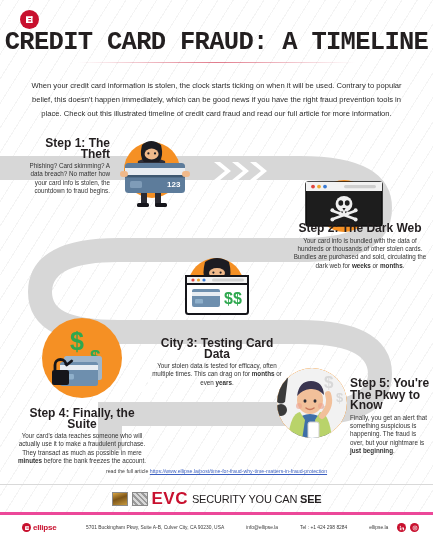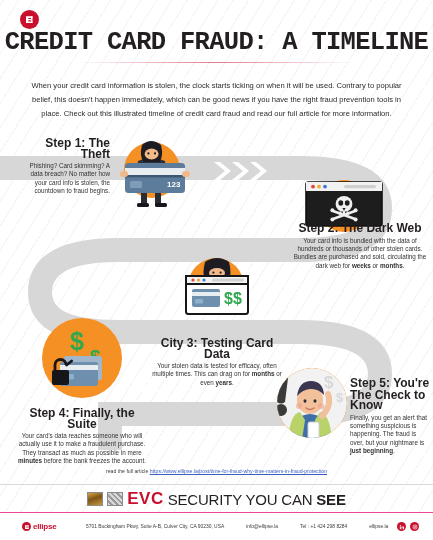--- a/index.html
+++ b/index.html
@@ -128,32 +128,32 @@
     gap: 4px; z-index: 6;
   }
   .thumb { width: 16px; height: 14px; border:1px solid #8a8a8a; display:block; }
   .thumb.t1 { background: linear-gradient(160deg,#d9a441 0%,#7c5418 45%,#c79a3e 100%); }
   .thumb.t2 { background: repeating-linear-gradient(45deg,#d8d8d8 0px,#d8d8d8 2px,#9a9a9a 2px,#9a9a9a 4px); }
   .evc-word {
     font-size: 17px; font-weight: bold; color: #c8102e;
     letter-spacing: 0.5px; font-family: "Liberation Sans", sans-serif;
   }
   .evc-tag {
-    font-size: 15px; color: #231f20; letter-spacing: -0.2px;
+    font-size: 11px; color: #231f20; letter-spacing: -0.2px;
     font-family: "Liberation Sans", sans-serif;
   }
   .evc-tag b { font-weight: bold; }
 
   
   .footer {
     position: absolute;
     left: 0; top: 512px; width: 433px; height: 28px;
     background: #ffffff; z-index: 6;
     display: flex; align-items: center;
-    border-top: 1px solid #ec4899;
+    border-top: 3px solid #ec4899;
   }
   .f-logo { display:flex; align-items:center; gap:2px; margin-left: 22px; width: 64px; }
   .f-logo-dot {
     width: 9px; height: 9px; border-radius: 50%;
     background: #c8102e; display:flex; align-items:center; justify-content:center;
   }
   .f-logo-txt { font-size: 8px; font-weight: bold; color: #c8102e; letter-spacing: -0.2px; }
   .f-info { display:flex; align-items:center; gap: 22px; font-size: 4.9px; color:#3a3a3a; }
   .f-social { margin-left:auto; margin-right: 14px; display:flex; gap: 4px; }
   .f-ico {
@@ -348,21 +348,21 @@
       <circle cx="49" cy="46" r="3" fill="#eea08a" opacity=".6"></circle>
 
       <path d="M50 56 q10 -10 6 -22" stroke="#f2c09a" stroke-width="6" fill="none" stroke-linecap="round"></path>
 
       <rect x="36" y="62" width="11" height="17" rx="2" fill="#ffffff" stroke="#cfcfcf" stroke-width="1"></rect>
     </g>
   </svg>
 
   <div class="step ta-l" style="left:350px; top:378px; width:80px;">
     <h3>Step 5: You're</h3>
-    <h3 style="margin-top:-2px;">The Check to Know</h3>
+    <h3 style="margin-top:-2px;">The Pkwy to Know</h3>
     <p><span>Finally, you get an alert that something suspicious is happening. The fraud is over, but your nightmare is </span><b>just beginning</b><span>.</span></p>
   </div>
 
   <div class="article-line">
     <span>read the full article</span>
     <a href="#">https://www.ellipse.la/post/time-for-fraud-why-time-matters-in-fraud-protection</a>
   </div>
 
   <div class="sep-rule"></div>
 

